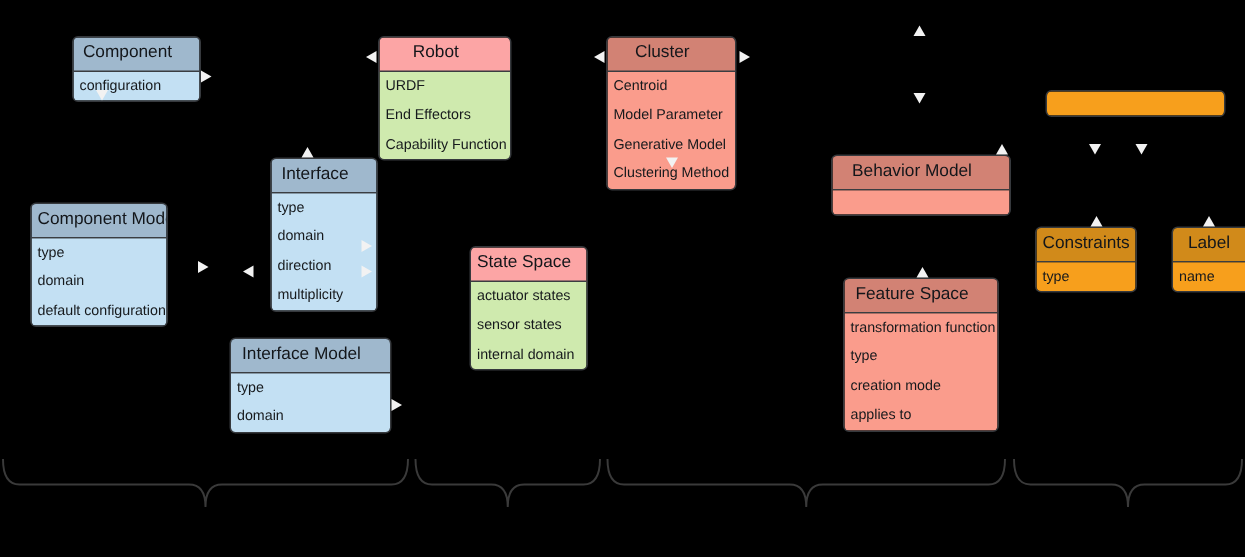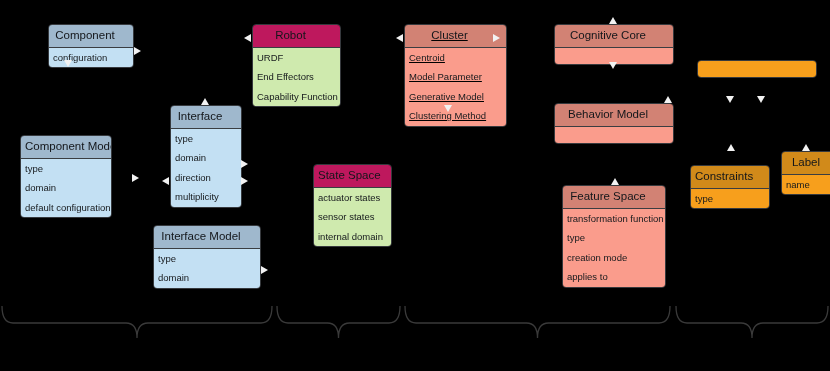--- a/index.html
+++ b/index.html
@@ -50,21 +50,21 @@
     overflow: hidden;
   }
   .uml-body.empty {
     height: 16px;
   }
 
   
   .c-blue .uml-header { background: #9fb8cd; }
   .c-blue .uml-body   { background: #c3e0f3; }
   
-  .c-green .uml-header { background: #be185d; }
+  .c-green .uml-header { background: #fca5a5; }
   .c-green .uml-body   { background: #cfeaae; }
   
   .c-red .uml-header { background: #d28274; }
   .c-red .uml-body   { background: #fa9c8c; }
   
   .c-orange .uml-header { background: #d18a1a; }
   .c-orange .uml-body   { background: #f79f1c; }
 
   .marker {
     position: absolute;
@@ -110,21 +110,21 @@
       </div>
     </div>
     <div class="uml-box c-blue" style="left: 20px; top: 135px; width: 92px;">
       <div class="uml-header">Component Model</div>
       <div class="uml-body">
         <div class="uml-attr">type</div>
         <div class="uml-attr">domain</div>
         <div class="uml-attr">default configuration</div>
       </div>
     </div>
-    <div class="uml-box c-blue" style="left: 170px; top: 105px; width: 72px;">
+    <div class="uml-box c-blue" style="left: 180px; top: 105px; width: 72px;">
       <div class="uml-header">Interface</div>
       <div class="uml-body">
         <div class="uml-attr">type</div>
         <div class="uml-attr">domain</div>
         <div class="uml-attr">direction</div>
         <div class="uml-attr">multiplicity</div>
       </div>
     </div>
     <div class="uml-box c-blue" style="left: 153px; top: 225px; width: 108px;">
       <div class="uml-header">Interface Model</div>
@@ -142,50 +142,46 @@
       </div>
     </div>
     <div class="uml-box c-green" style="left: 313px; top: 164px; width: 79px;">
       <div class="uml-header">State Space</div>
       <div class="uml-body">
         <div class="uml-attr">actuator states</div>
         <div class="uml-attr">sensor states</div>
         <div class="uml-attr">internal domain</div>
       </div>
     </div>
-    <div class="uml-box c-red" style="left: 404px; top: 24px; width: 103px; text-decoration: underline;">
+    <div class="uml-box c-red" style="left: 404px; top: 24px; width: 87px;">
       <div class="uml-header">Cluster</div>
       <div class="uml-body">
         <div class="uml-attr">Centroid</div>
         <div class="uml-attr">Model Parameter</div>
         <div class="uml-attr">Generative Model</div>
         <div class="uml-attr">Clustering Method</div>
       </div>
     </div>
-    <div class="uml-box c-red" style="left: 554px; top: 24px; width: 120px;">
-      <div class="uml-header">Cognitive Core</div>
-      <div class="uml-body empty"></div>
-    </div>
     <div class="uml-box c-red" style="left: 554px; top: 103px; width: 120px;">
       <div class="uml-header">Behavior Model</div>
       <div class="uml-body empty"></div>
     </div>
     <div class="uml-box c-red" style="left: 562px; top: 185px; width: 104px;">
       <div class="uml-header">Feature Space</div>
       <div class="uml-body">
         <div class="uml-attr">transformation function</div>
         <div class="uml-attr">type</div>
         <div class="uml-attr">creation mode</div>
         <div class="uml-attr">applies to</div>
       </div>
     </div>
     <div class="uml-box c-orange" style="left: 697px; top: 60px; width: 120px;">
       <div class="uml-body empty"></div>
     </div>
-    <div class="uml-box c-orange" style="left: 690px; top: 151px; width: 80px; margin-top: 14px;">
+    <div class="uml-box c-orange" style="left: 690px; top: 151px; width: 68px;">
       <div class="uml-header">Constraints</div>
       <div class="uml-body">
         <div class="uml-attr">type</div>
       </div>
     </div>
     <div class="uml-box c-orange" style="left: 781px; top: 151px; width: 62px;">
       <div class="uml-header">Label</div>
       <div class="uml-body">
         <div class="uml-attr">name</div>
       </div>

